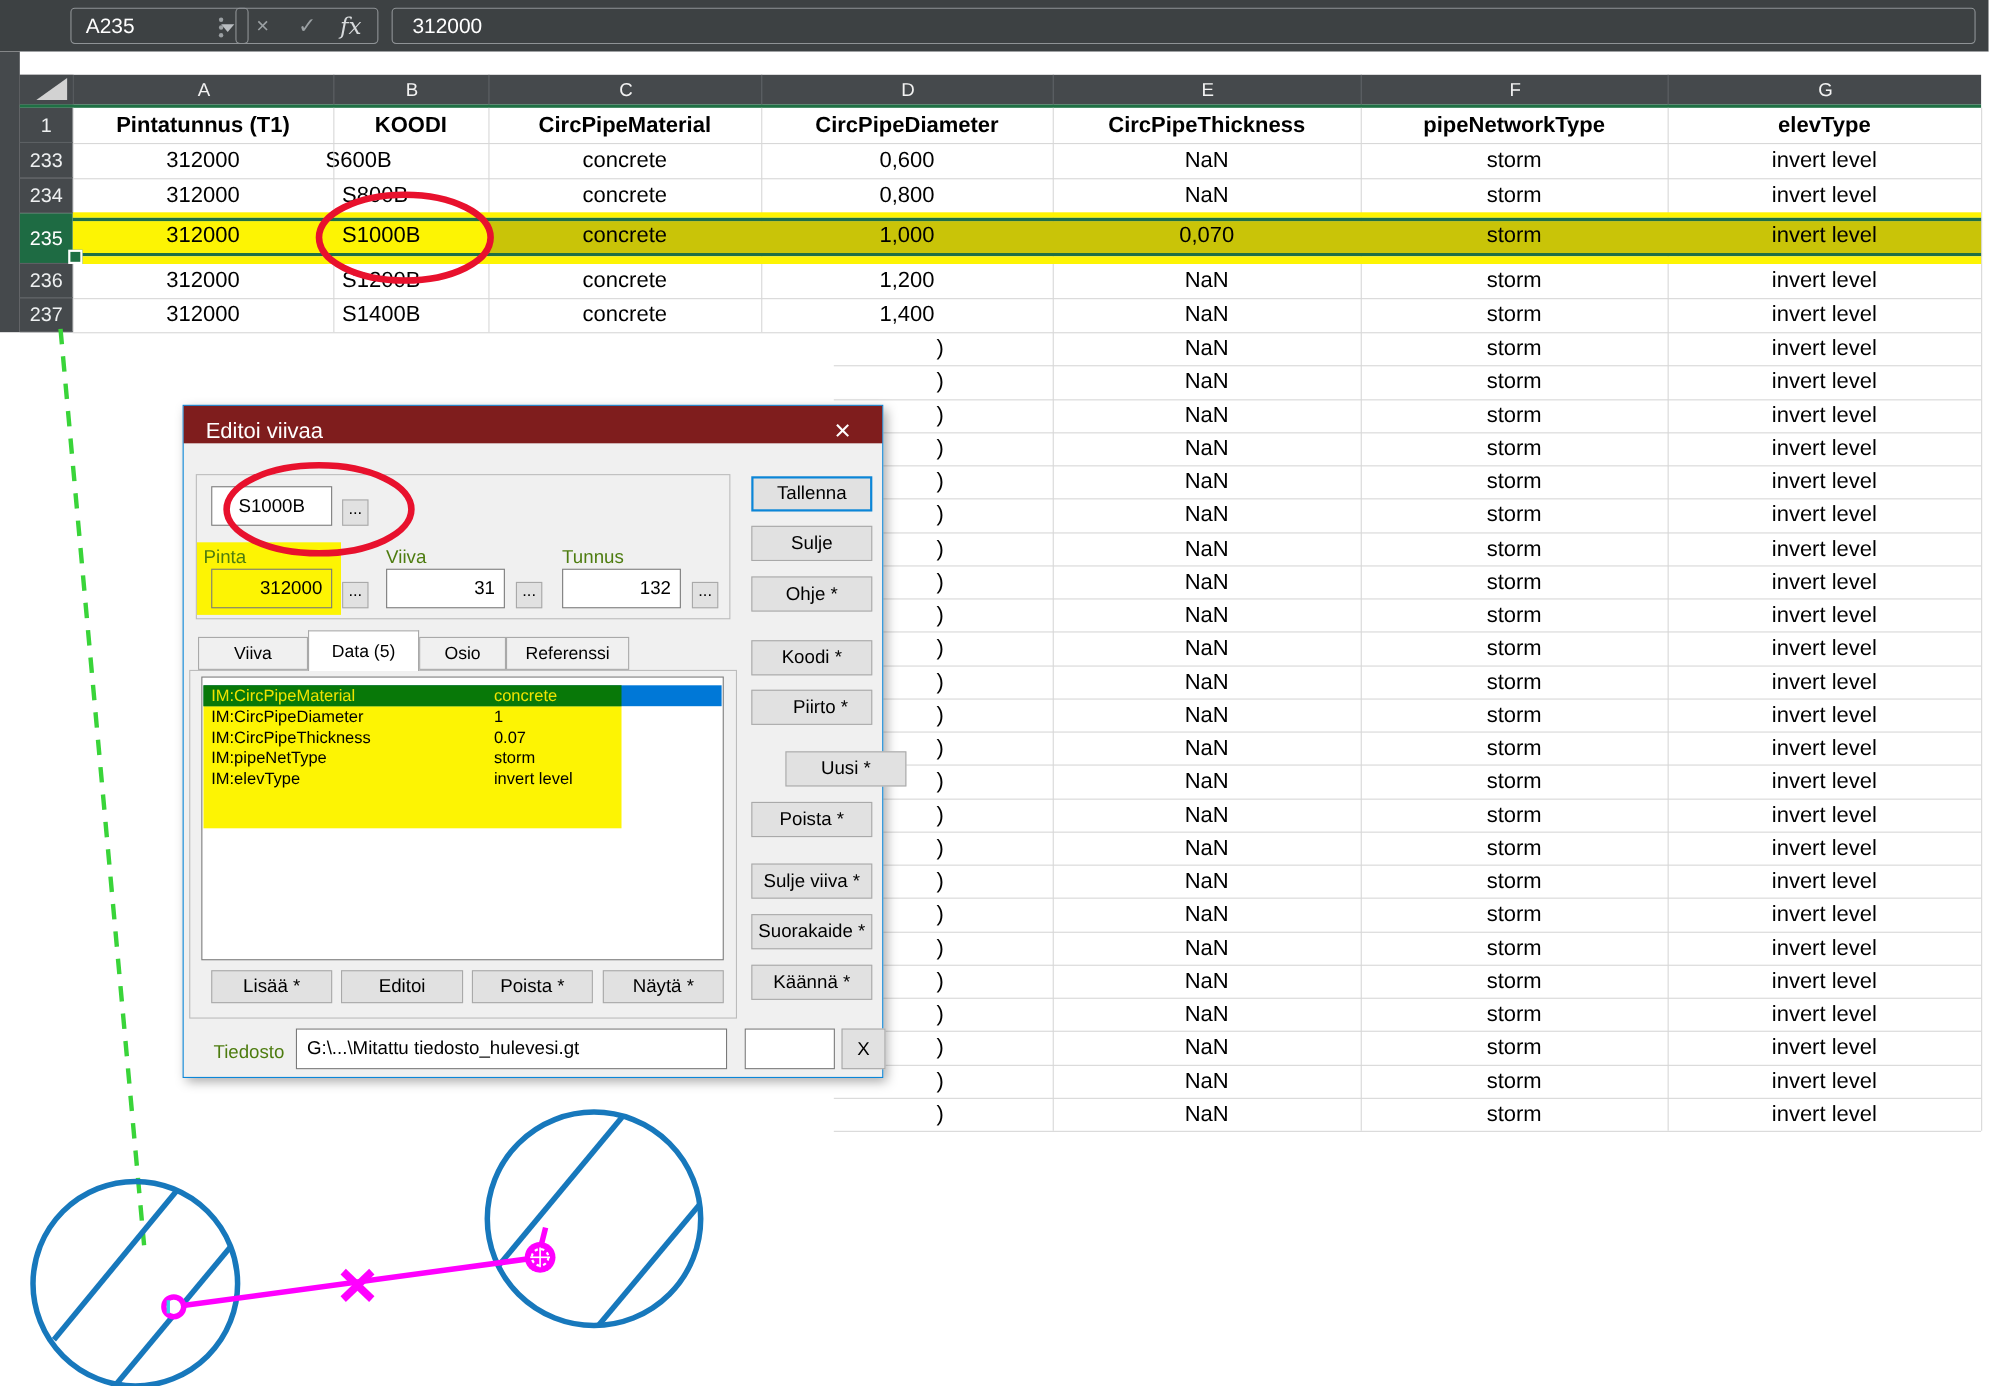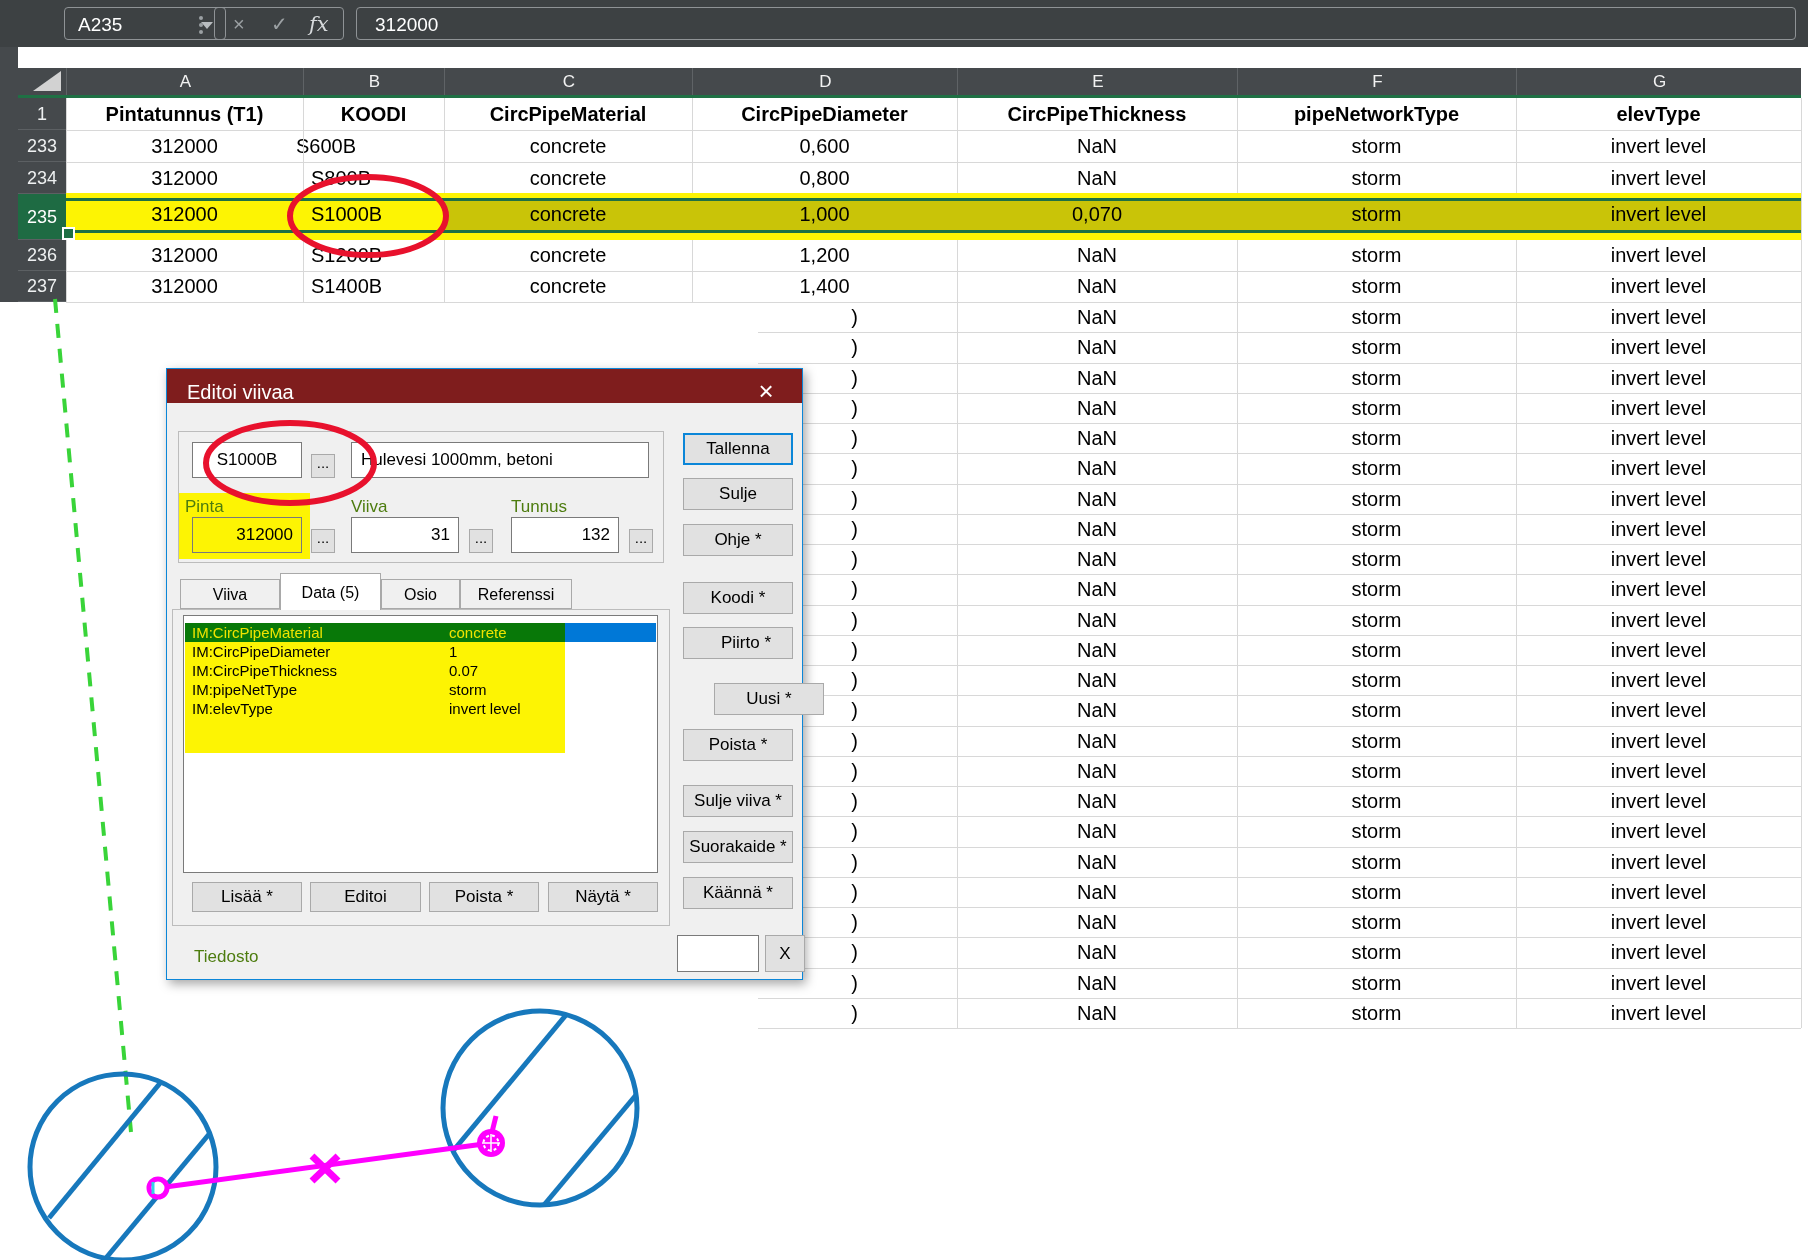--- a/index.html
+++ b/index.html
@@ -321,21 +321,20 @@
   <div class="abs" id="dialog">
     <div id="dlg-title">
       <span class="t">Editoi viivaa</span>
       <span id="dlg-close">×</span>
     </div>
 
     <div class="grp" style="left:11px;top:62px;width:484px;height:130px;"></div>
 
     <div class="din center" style="left:25px;top:73px;width:110px;height:36px;">S1000B</div>
     <div class="dots" style="left:144px;top:85px;">...</div>
-    <div class="din left" style="left:184px;top:73px;width:298px;height:36px;">Hulevesi 1000mm, betoni</div>
 
     <div class="ymark" style="left:12px;top:124px;width:131px;height:66px;background:#fdf403;"></div>
     <div class="dlabel" style="left:18px;top:128px;">Pinta</div>
     <div class="din right" style="left:25px;top:148px;width:110px;height:36px;background:#fdf403;">312000</div>
     <div class="dots" style="left:144px;top:160px;">...</div>
 
     <div class="dlabel" style="left:184px;top:128px;">Viiva</div>
     <div class="din right" style="left:184px;top:148px;width:108px;height:36px;">31</div>
     <div class="dots" style="left:302px;top:160px;">...</div>
 
@@ -378,20 +377,21 @@
         </div>
     </div>
     <div id="bottombtns">
         <div class="btn" style="left: 25px; top: 513px; width: 110px; height: 30px; line-height: 28px;">Lisää *</div>
         <div class="btn" style="left: 143px; top: 513px; width: 111px; height: 30px; line-height: 28px;">Editoi</div>
         <div class="btn" style="left: 262px; top: 513px; width: 110px; height: 30px; line-height: 28px;">Poista *</div>
         <div class="btn" style="left: 381px; top: 513px; width: 110px; height: 30px; line-height: 28px;">Näytä *</div>
       </div>
 
     <div class="dlabel" style="left:27px;top:578px;">Tiedosto</div>
+    <div class="din left" style="left:102px;top:566px;width:392px;height:37px;">G:\...\Mitattu tiedosto_hulevesi.gt</div>
 
     <div id="sidebtns"></div>
     <div class="din" style="left:510px;top:566px;width:82px;height:37px;"></div>
     <div class="btn" style="left:598px;top:566px;width:40px;height:37px;line-height:35px;">X</div>
   <div class="btn focus" style="left: 516px; top: 64px; width: 110px; height: 32px; line-height: 28px;">Tallenna</div>
       <div class="btn" style="left: 516px; top: 109px; width: 110px; height: 32px; line-height: 30px;">Sulje</div>
       <div class="btn" style="left: 516px; top: 155px; width: 110px; height: 32px; line-height: 30px;">Ohje *</div>
       <div class="btn" style="left: 516px; top: 213px; width: 110px; height: 32px; line-height: 30px;">Koodi *</div>
       <div class="btn" style="left: 516px; top: 258px; width: 110px; height: 32px; line-height: 30px; padding-left: 16px;">Piirto *</div>
       <div class="btn" style="left: 516px; top: 314px; width: 110px; height: 32px; line-height: 30px; margin-left: 31px;">Uusi *</div>

